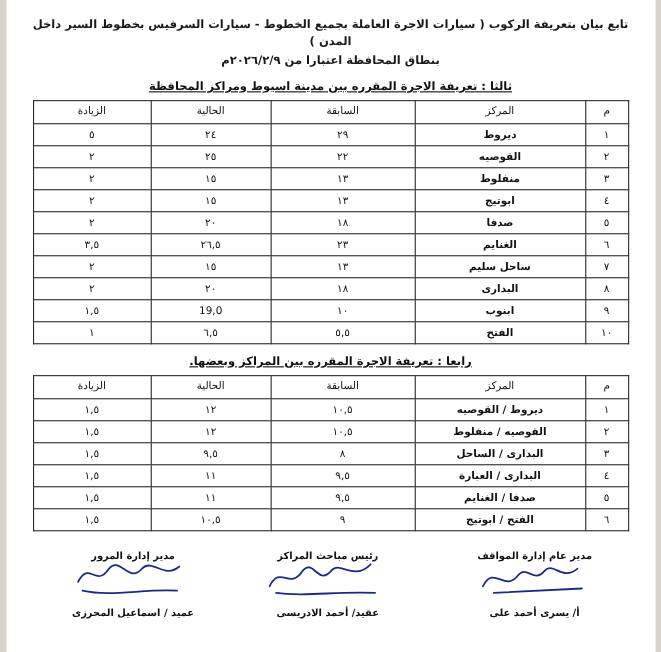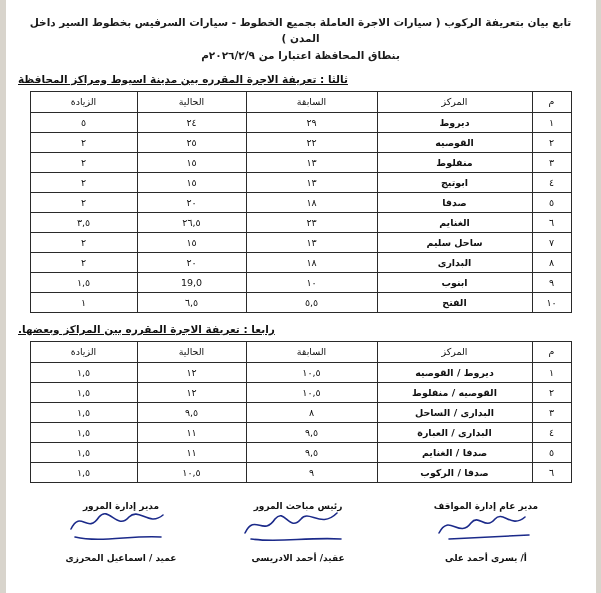--- a/index.html
+++ b/index.html
@@ -26,21 +26,21 @@
     text-align: center;
     line-height: 1.55;
     font-size: 10.5px;
     font-weight: bold;
     color: #1a1a1a;
     margin-bottom: 4px;
   }
   .header .line1 { letter-spacing: 0px; }
   .header .line2 { }
   .section-title {
-    text-align: left;
+    text-align: center;
     font-size: 10.5px;
     font-weight: bold;
     margin: 10px 0 6px 0;
     text-decoration: underline;
     color: #111;
   }
   table.fare {
     border-collapse: collapse;
     width: 516px;
     margin: 0 auto;
@@ -245,35 +245,35 @@
       </tr>
       <tr>
         <td>٥</td>
         <td class="center-name">صدفا / الغنايم</td>
         <td>٩,٥</td>
         <td>١١</td>
         <td>١,٥</td>
       </tr>
       <tr>
         <td>٦</td>
-        <td class="center-name">صدفا / الركوب</td>
+        <td class="center-name">الفتح / ابوتيج</td>
         <td>٩</td>
         <td>١٠,٥</td>
         <td>١,٥</td>
       </tr>
     </tbody>
   </table>
 
   <div class="signatures">
     <div class="sig-col sig-right">
       <span class="sig-role">مدير عام إدارة المواقف</span>
       <span class="sig-name">أ/ يسرى أحمد على</span>
     </div>
     <div class="sig-col sig-mid">
-      <span class="sig-role">رئيس مباحث المرور</span>
+      <span class="sig-role">رئيس مباحث المراكز</span>
       <span class="sig-name">عقيد/ أحمد الادريسى</span>
     </div>
     <div class="sig-col sig-left">
       <span class="sig-role">مدير إدارة المرور</span>
       <span class="sig-name">عميد / اسماعيل المحرزى</span>
     </div>
 
     <svg class="scribble" style="right:34px; top:6px;" width="120" height="40" viewBox="0 0 120 40">
       <path class="ink" d="M10,28 C20,8 30,34 42,18 C50,8 56,26 66,14 C74,5 82,24 96,12 M20,34 L100,30"></path>
     </svg>

